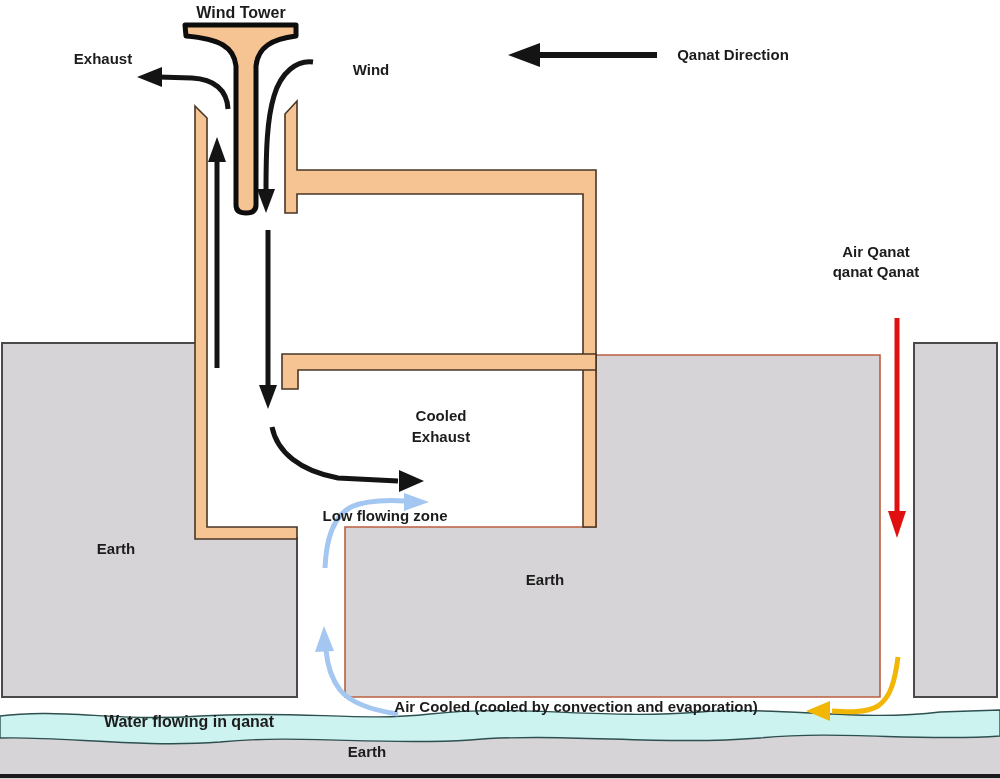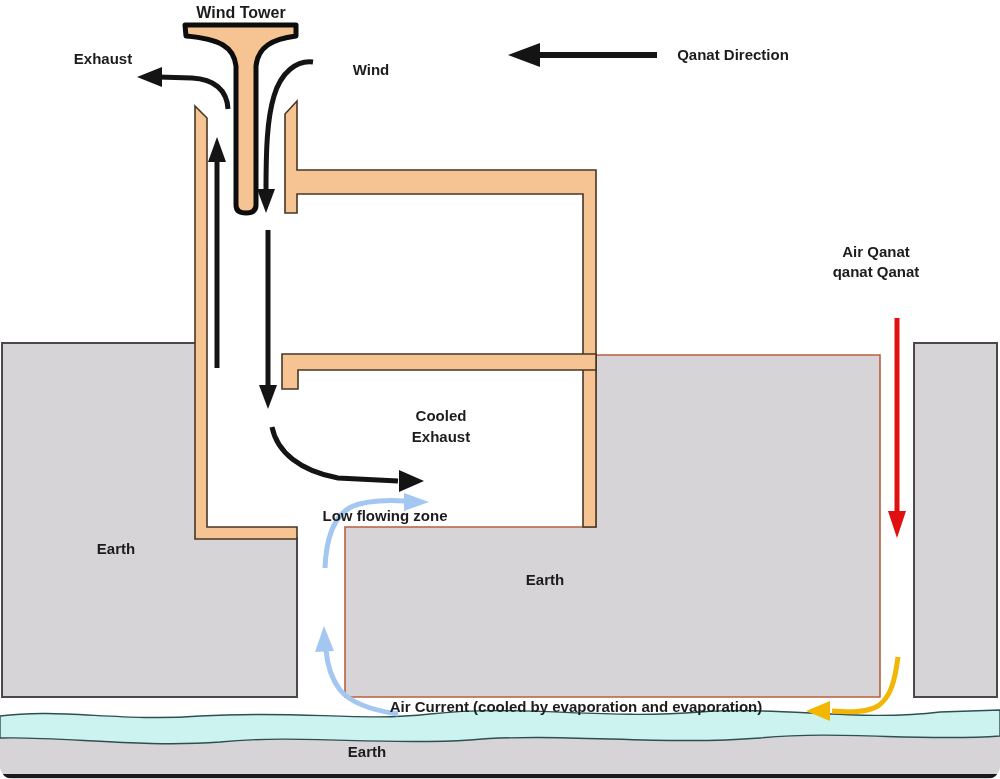--- a/index.html
+++ b/index.html
@@ -1,18 +1,18 @@
 <!DOCTYPE html>
 <html><head>
 <meta charset="utf-8">
 <style>
   html,body{margin:0;padding:0;background:#fff;}
   #stage{
     position:relative;width:1000px;height:779px;background:#ffffff;
-    font-family:"Liberation Sans",sans-serif;overflow:hidden;border-radius:13px;
+    font-family:"Liberation Sans",sans-serif;overflow:hidden;
   }
   #diagram-svg{position:absolute;left:0;top:0;}
   .label{
     position:absolute;transform:translate(-50%,-50%);
     font-weight:bold;color:#1c1c1c;white-space:nowrap;
     font-family:"Liberation Sans",sans-serif;font-size:15px;
     text-align:center;line-height:20px;
   }
   .label.big{font-size:16px;}
 </style>
@@ -104,18 +104,19 @@
     <div>Cooled</div>
     <div>Exhaust</div>
   </div>
 
   <div class="label" style="left:385px;top:516px;">Low flowing zone</div>
 
   <div class="label" style="left:116px;top:549px;">Earth</div>
 
   <div class="label" style="left:545px;top:580px;">Earth</div>
 
-  <div class="label" style="left:576px;top:707px;">Air Current (cooled by evaporation and evaporation)</div>
+  <div class="label" style="left:576px;top:707px;">Air Cooled (cooled by convection and evaporation)</div>
 
+  <div class="label big" style="left:189px;top:722px;">Water flowing in qanat</div>
 
   <div class="label" style="left:367px;top:752px;">Earth</div>
 
 </div>
 
 </body></html>

